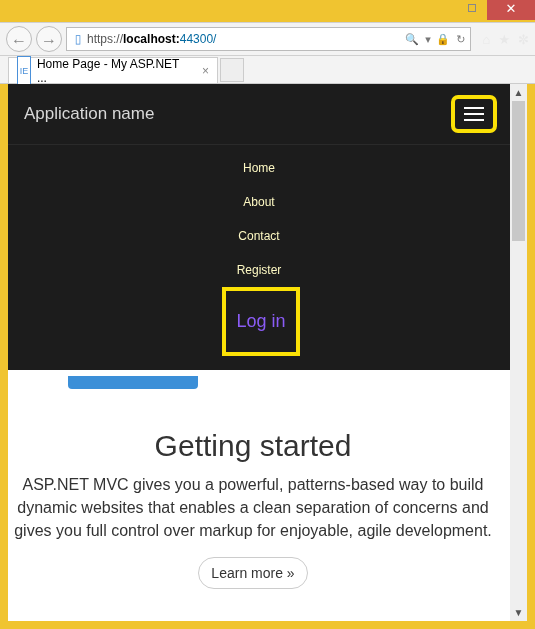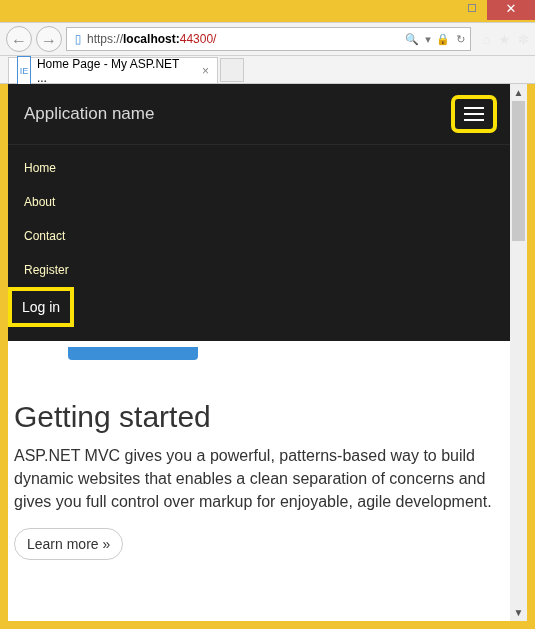--- a/index.html
+++ b/index.html
@@ -42,21 +42,21 @@
     display:flex; align-items:center; justify-content:center;
     background:#f8f8f8; color:#888;
   }
   .addr {
     flex:1; height:24px; border:1px solid #bbb; background:#fff;
     display:flex; align-items:center; padding:0 4px; font-size:12px;
   }
   .addr .lockicon { width:14px; text-align:center; color:#4a90d9; margin-right:2px;}
   .addr .proto { color:#555; }
   .addr .host { color:#000; font-weight:bold; }
-  .addr .rest { color:#b91c1c; }
+  .addr .rest { color:#0369a1; }
   .addr-icons { display:flex; align-items:center; gap:6px; margin-left:auto; color:#777; font-size:11px;}
   .tool-icons { display:flex; align-items:center; gap:8px; margin-left:8px; color:#ddd;}
   .tool-icons span { font-size:13px; color:#e8e8e8;}
   
   .tabstrip {
     height:28px; background:#f3f3f3; display:flex; align-items:flex-end;
     padding-left:8px; border-bottom:1px solid #ccc;
   }
   .tab {
     height:26px; background:#fff; border:1px solid #ccc; border-bottom:none;
@@ -70,21 +70,21 @@
   .viewport {
     position:absolute; left:8px; right:8px; top:84px; bottom:8px;
     background:#fff; overflow:hidden;
   }
   .scrollbar {
     position:absolute; right:0; top:0; bottom:0; width:17px; background:#efefef;
   }
   .scroll-arrow { height:17px; display:flex; align-items:center; justify-content:center; color:#555; font-size:10px;}
   .scroll-thumb { position:absolute; left:2px; right:2px; top:17px; height:140px; background:#c8c8c8;}
   
-  .page { position:absolute; left:0; right:17px; top:0; bottom:0; }
+  .page { position:absolute; left:0; right:17px; top:0; bottom:0;text-align:center; }
   
   .navbar {
     background:#1c1c1c; color:#9d9d9d;
   }
   .nav-header {
     display:flex; align-items:center; justify-content:space-between;
     padding:14px 16px 14px 16px;
   }
   .brand { color:#d8d8d8; font-size:17px; }
   .hamburger {
@@ -93,21 +93,21 @@
   }
   .hamburger span { width:20px; height:2px; background:#fff;}
   .highlight-ham { outline:4px solid #fbe106; outline-offset:-1px;}
   .nav-divider { height:1px; background:#2a2a2a; margin:0;}
   .nav-list { padding:6px 0 10px 0;}
   .nav-item {
     display:block; padding:10px 16px; color:#fef9c3; font-size:12px;
   }
   .nav-login-wrap { display:inline-block; margin:4px 0 8px 4px;}
   .highlight-login { outline:4px solid #fbe106; }
-  .nav-login { padding:8px 10px; color:#ffffff; font-size:14px; display:inline-block;}
+  .nav-login { padding:20px 10px; color:#8b5cf6; font-size:18px; display:inline-block;}
   
   .bluebtn-remnant {
     margin:6px 0 0 60px;
     width:130px; height:13px;
     background:#3b8fd8; border-radius:0 0 4px 4px;
   }
   
   .content { padding:40px 18px 0 6px; color:#333;}
   .content h2 { font-size:30px; font-weight:500; margin-bottom:10px;}
   .content p { font-size:16px; line-height:1.45; color:#333; margin-bottom:14px;}

